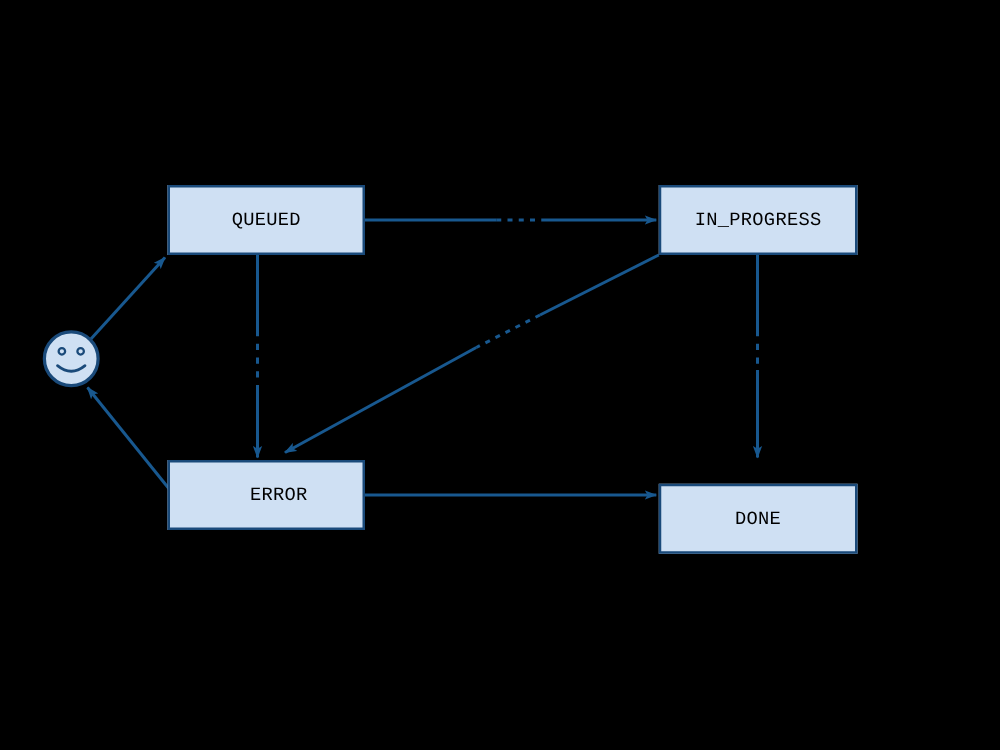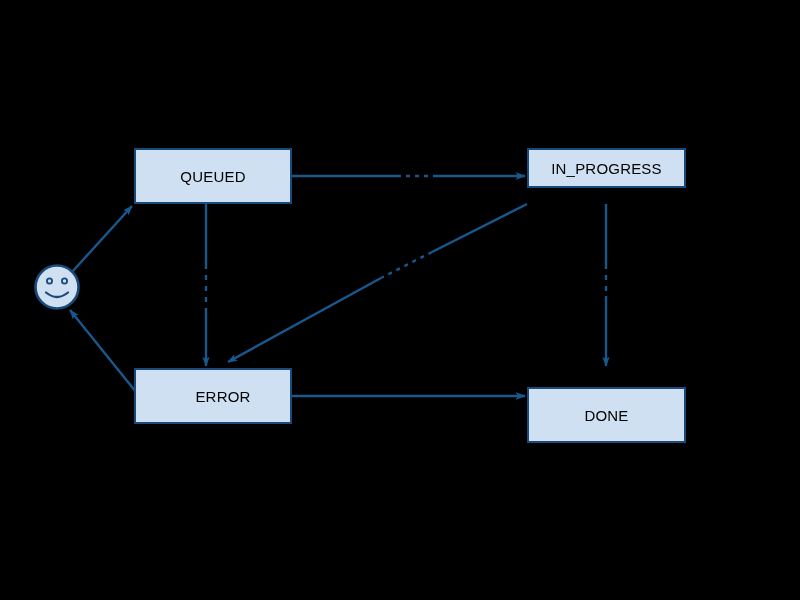--- a/index.html
+++ b/index.html
@@ -28,21 +28,21 @@
     position: absolute;
     box-sizing: border-box;
     background: #cfe0f3;
     border: 2px solid #1a4a7a;
     display: flex;
     align-items: center;
     justify-content: center;
   }
   .state-label {
     color: #000000;
-    font-family: Liberation Sans, sans-serif;
+    font-family: Liberation Mono, monospace;
     font-size: 15px;
     letter-spacing: 0.2px;
     white-space: nowrap;
     line-height: 1;
   }
   .edge-label {
     position: absolute;
     color: #000000;
     background: transparent;
     font-family: "Liberation Sans", sans-serif;
@@ -94,21 +94,21 @@
       <circle cx="49.5" cy="281" r="2.6" fill="none" stroke="#1a4a7a" stroke-width="1.8"></circle>
       <circle cx="64.5" cy="281" r="2.6" fill="none" stroke="#1a4a7a" stroke-width="1.8"></circle>
       <path d="M46,292.5 Q57,301.5 68,292.5" fill="none" stroke="#1a4a7a" stroke-width="2.2" stroke-linecap="round"></path>
     </g>
   </svg>
 
   <div class="state-box" style="left:134px; top:148px; width:158px; height:56px;">
     <span class="state-label">QUEUED</span>
   </div>
 
-  <div class="state-box" style="left:527px; top:148px; width:159px; height:40px;">
+  <div class="state-box" style="left:527px; top:148px; width:159px; height:56px;">
     <span class="state-label">IN_PROGRESS</span>
   </div>
 
   <div class="state-box" style="left:134px; top:368px; width:158px; height:56px;padding-left:20px;">
     <span class="state-label">ERROR</span>
   </div>
 
   <div class="state-box" style="left:527px; top:368px; width:159px; height:56px;margin-top:19px;">
     <span class="state-label">DONE</span>
   </div>

